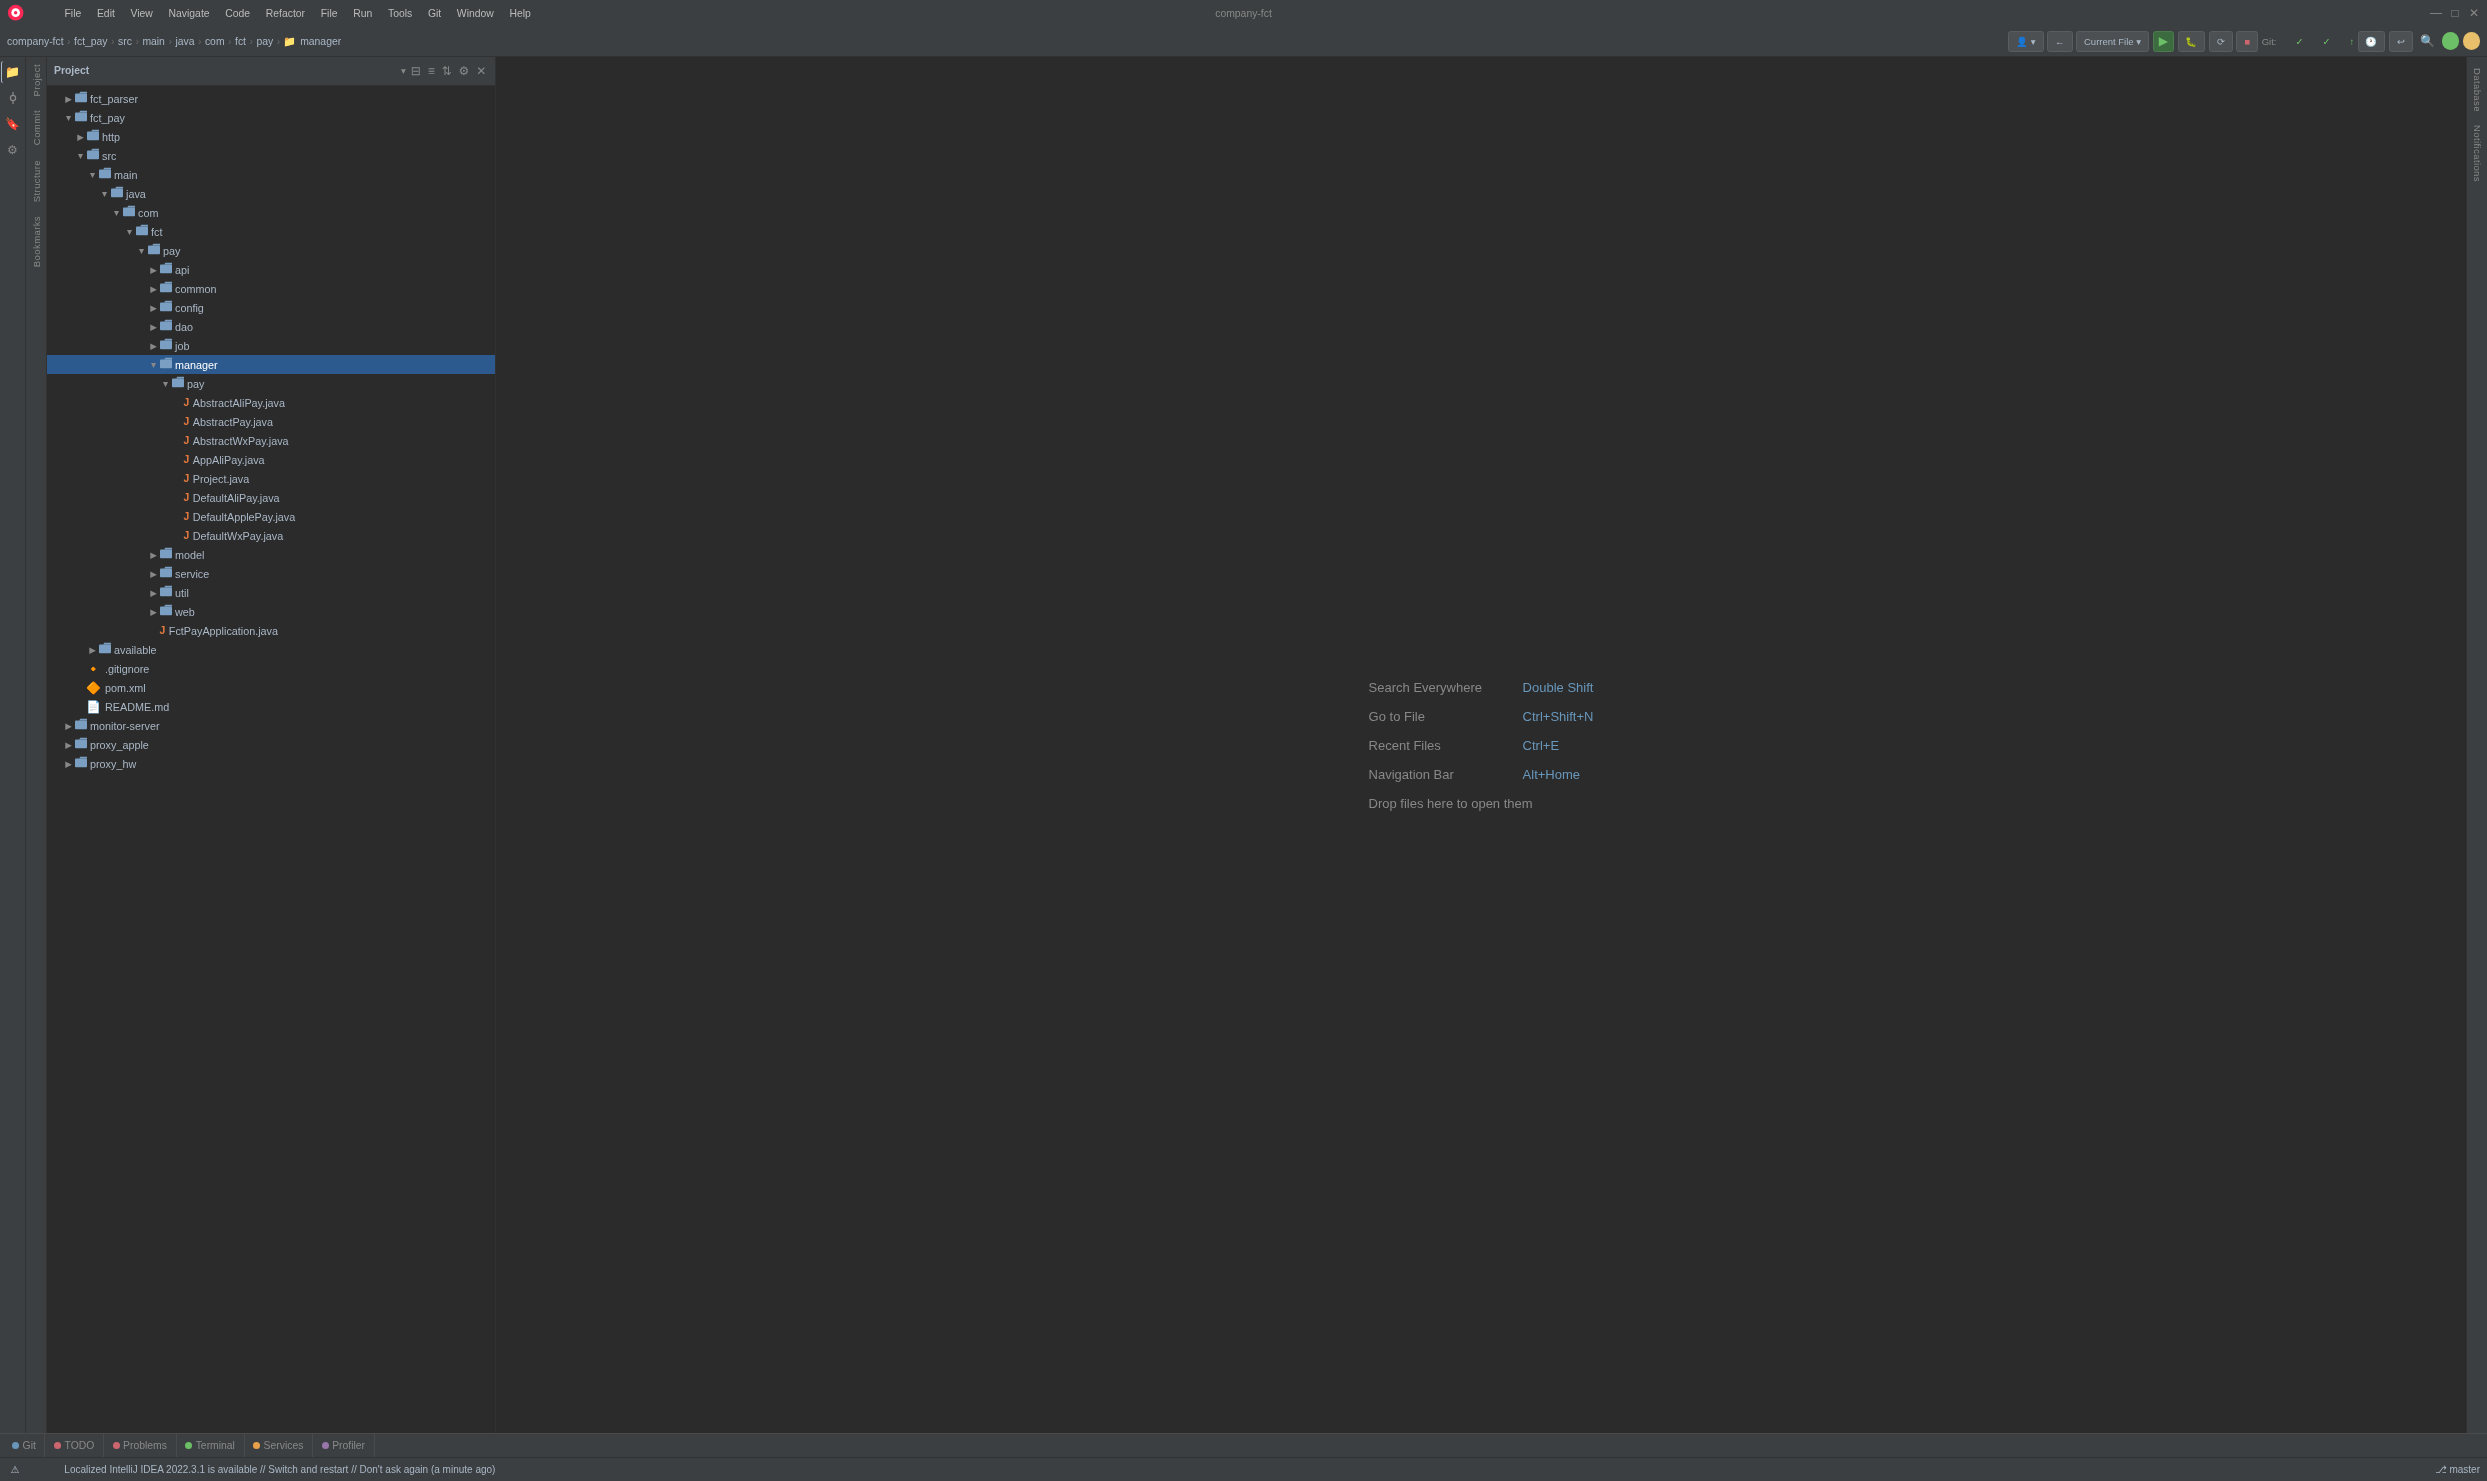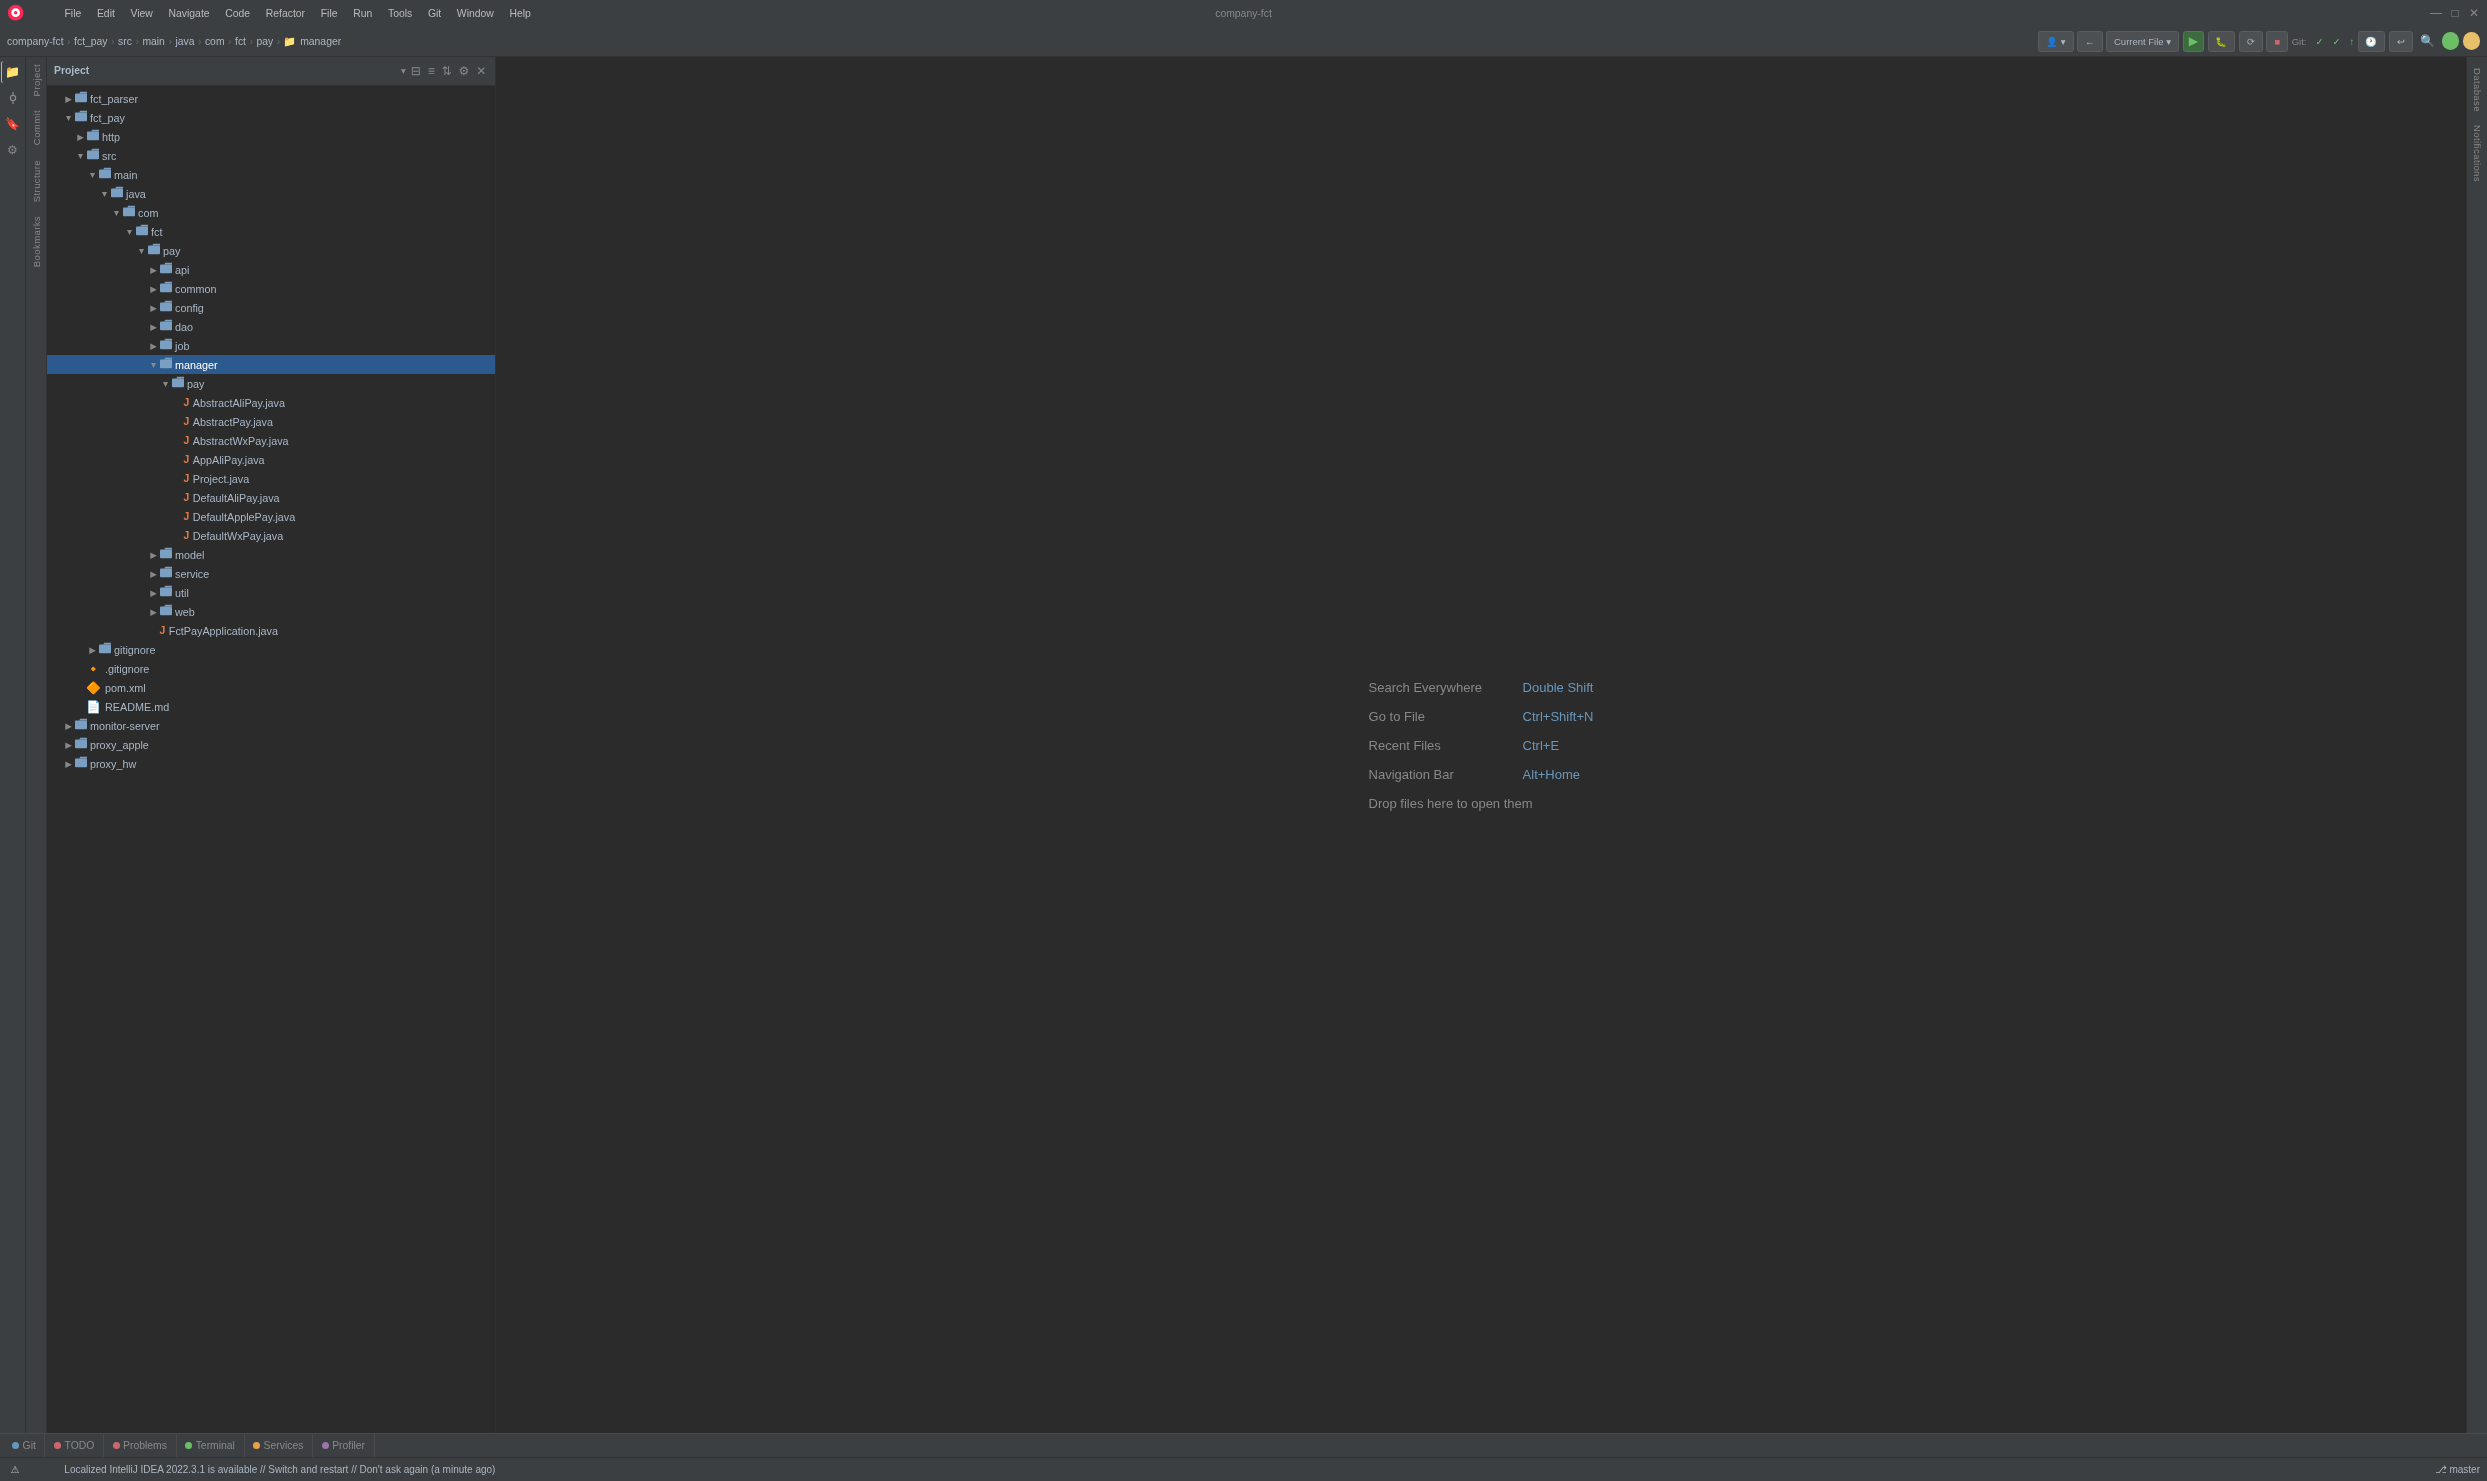--- a/index.html
+++ b/index.html
@@ -111,21 +111,21 @@
       border-radius: 2.6px;
       cursor: pointer;
       font-size: 12px;
       height: 21px;
       display: flex;
       align-items: center;
     }
     .git-status {
       display: flex;
       align-items: center;
-      gap: 9px;
+      gap: 19px;
       font-size: 9.5px;
       color: #a9b7c6;
     }
     .git-check { color: #6dbf67; }
     .git-arrow-up { color: #6dbf67; }
     .search-icon-btn {
       cursor: pointer;
       color: #a9b7c6;
       font-size: 12px;
       padding: 1.7px 3.5px;
@@ -750,21 +750,21 @@
           <span class="icon" style="color: rgb(229, 122, 62); font-weight: bold; font-size: 10.4px;">J</span>
           <span>FctPayApplication.java</span>
         </div>
         <div class="tree-item">
           <span class="indent" style="width: 36px;"></span>
           <span class="arrow">▶</span>
           <span class="icon" style="color: rgb(122, 159, 194);"><svg width="12" height="12" viewBox="0 0 14 14" fill="currentColor">
       <rect x="0" y="3" width="14" height="10" rx="1"></rect>
       <path d="M0 3 L5 3 L6 1 L14 1 L14 3" fill="currentColor"></path>
     </svg></span>
-          <span>gitignore</span>
+          <span>available</span>
         </div>
         <div class="tree-item">
           <span class="indent" style="width: 24px;"></span>
           <span class="arrow"></span>
           <span class="icon" style="color: rgb(244, 112, 46);">🔸</span>
           <span>.gitignore</span>
         </div>
         <div class="tree-item">
           <span class="indent" style="width: 24px;"></span>
           <span class="arrow"></span>

